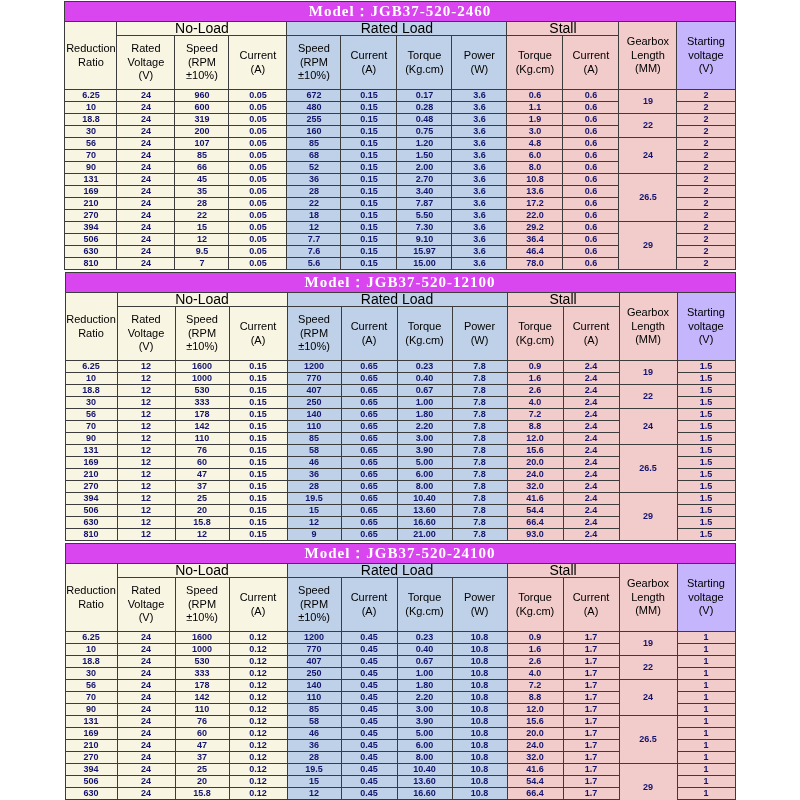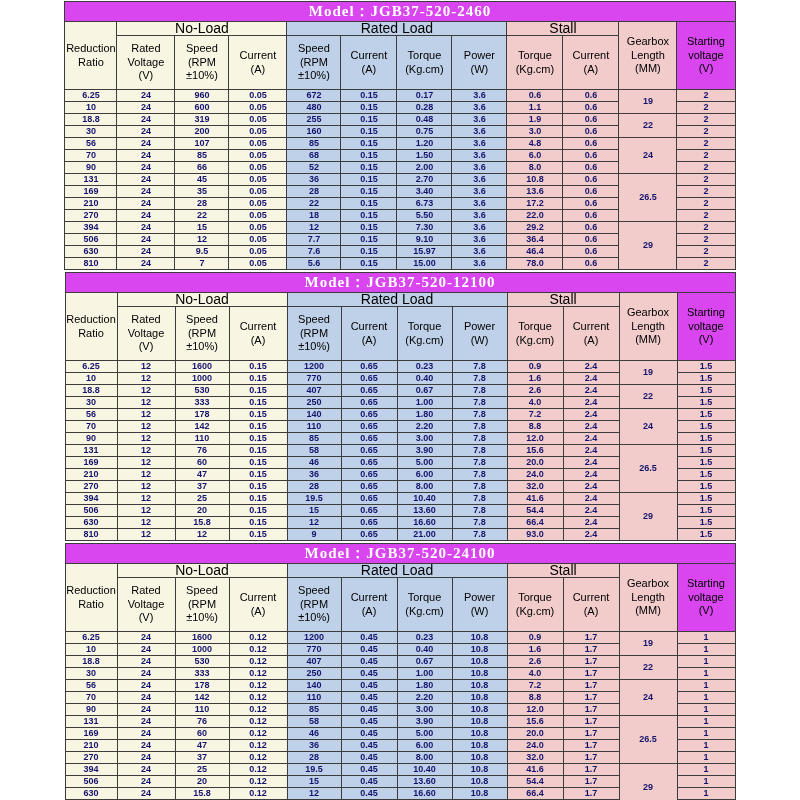--- a/index.html
+++ b/index.html
@@ -51,21 +51,21 @@
   .num {
     font-size: 9px;
     font-weight: bold;
     color: #14146e;
     height: 12px;
     line-height: 11px;
   }
   .cream { background: #f9f5e3; }
   .blue  { background: #bfd1e8; }
   .pink  { background: #f2cbcb; }
-  .white { background: #d946ef; margin-left: 8px; }
+  .white { background: #c4b5fd; margin-left: 8px; }
 
   .wm {
     position: absolute;
     left: 268px;
     top: 356px;
     font-family: "DejaVu Serif", serif;
     font-size: 54px;
     letter-spacing: 2px;
     color: #ff0000;
     z-index: 5;
@@ -255,21 +255,21 @@
           <td class="pink num">0.6</td>
           <td class="pink num">2</td>
         </tr>
         <tr>
           <td class="cream num">210</td>
           <td class="cream num">24</td>
           <td class="cream num">28</td>
           <td class="cream num">0.05</td>
           <td class="blue num">22</td>
           <td class="blue num">0.15</td>
-          <td class="blue num">6.73</td>
+          <td class="blue num">7.87</td>
           <td class="blue num">3.6</td>
           <td class="pink num">17.2</td>
           <td class="pink num">0.6</td>
           <td class="pink num">2</td>
         </tr>
         <tr>
           <td class="cream num">270</td>
           <td class="cream num">24</td>
           <td class="cream num">22</td>
           <td class="cream num">0.05</td>

